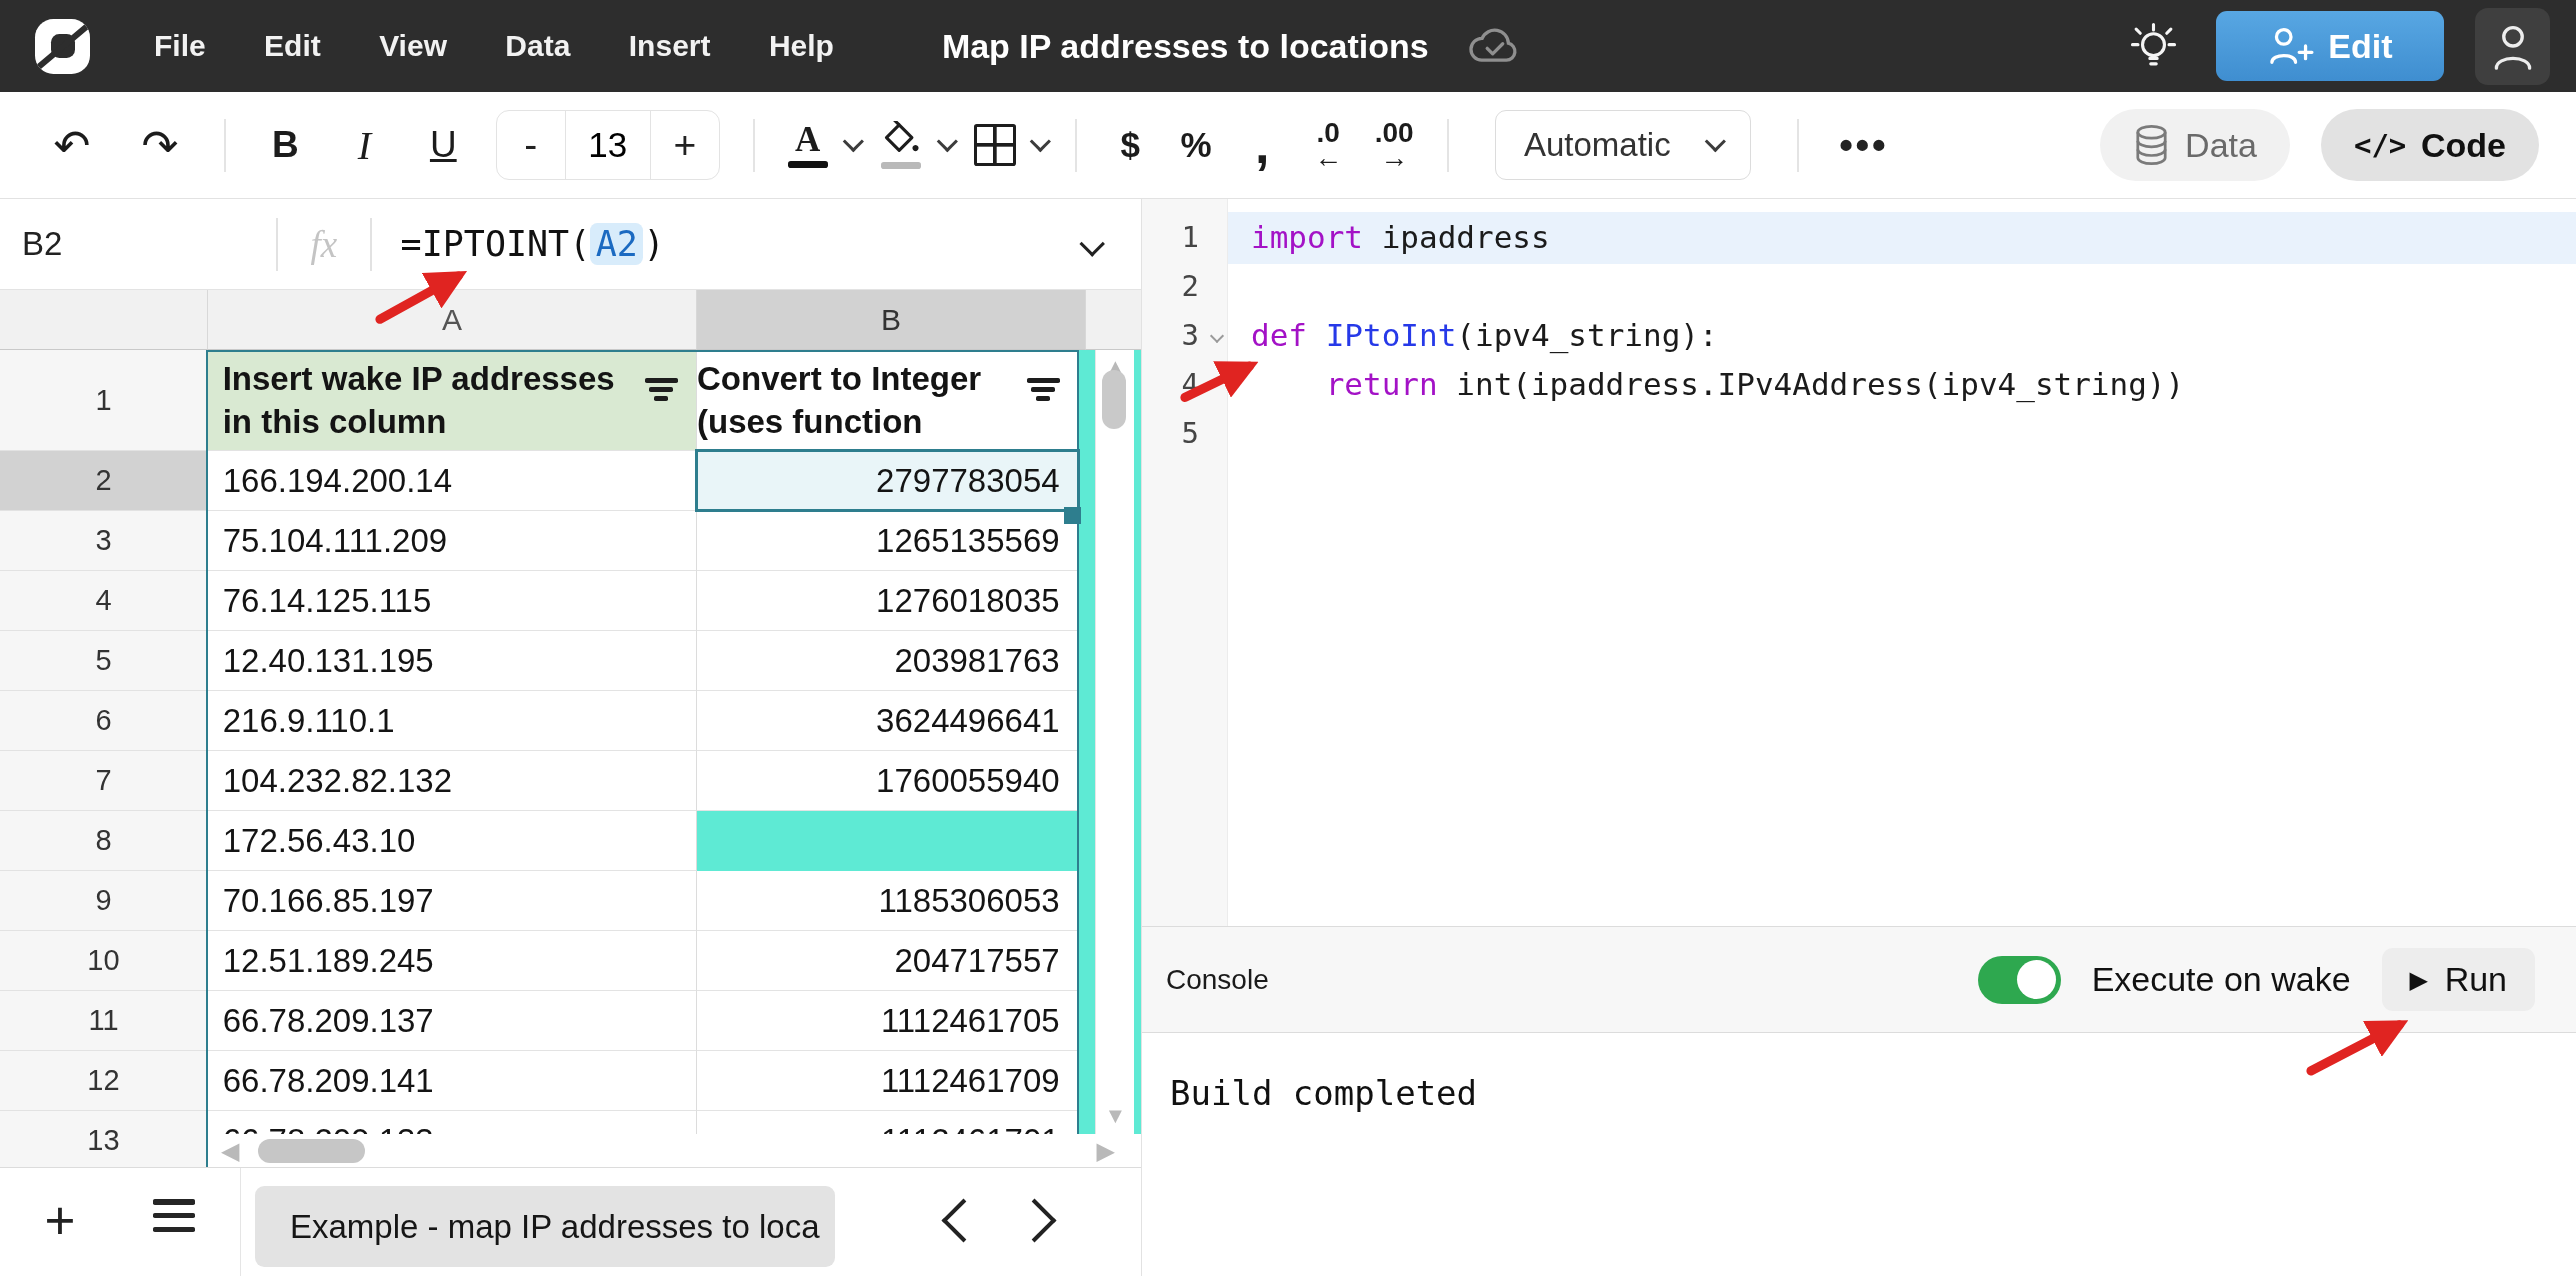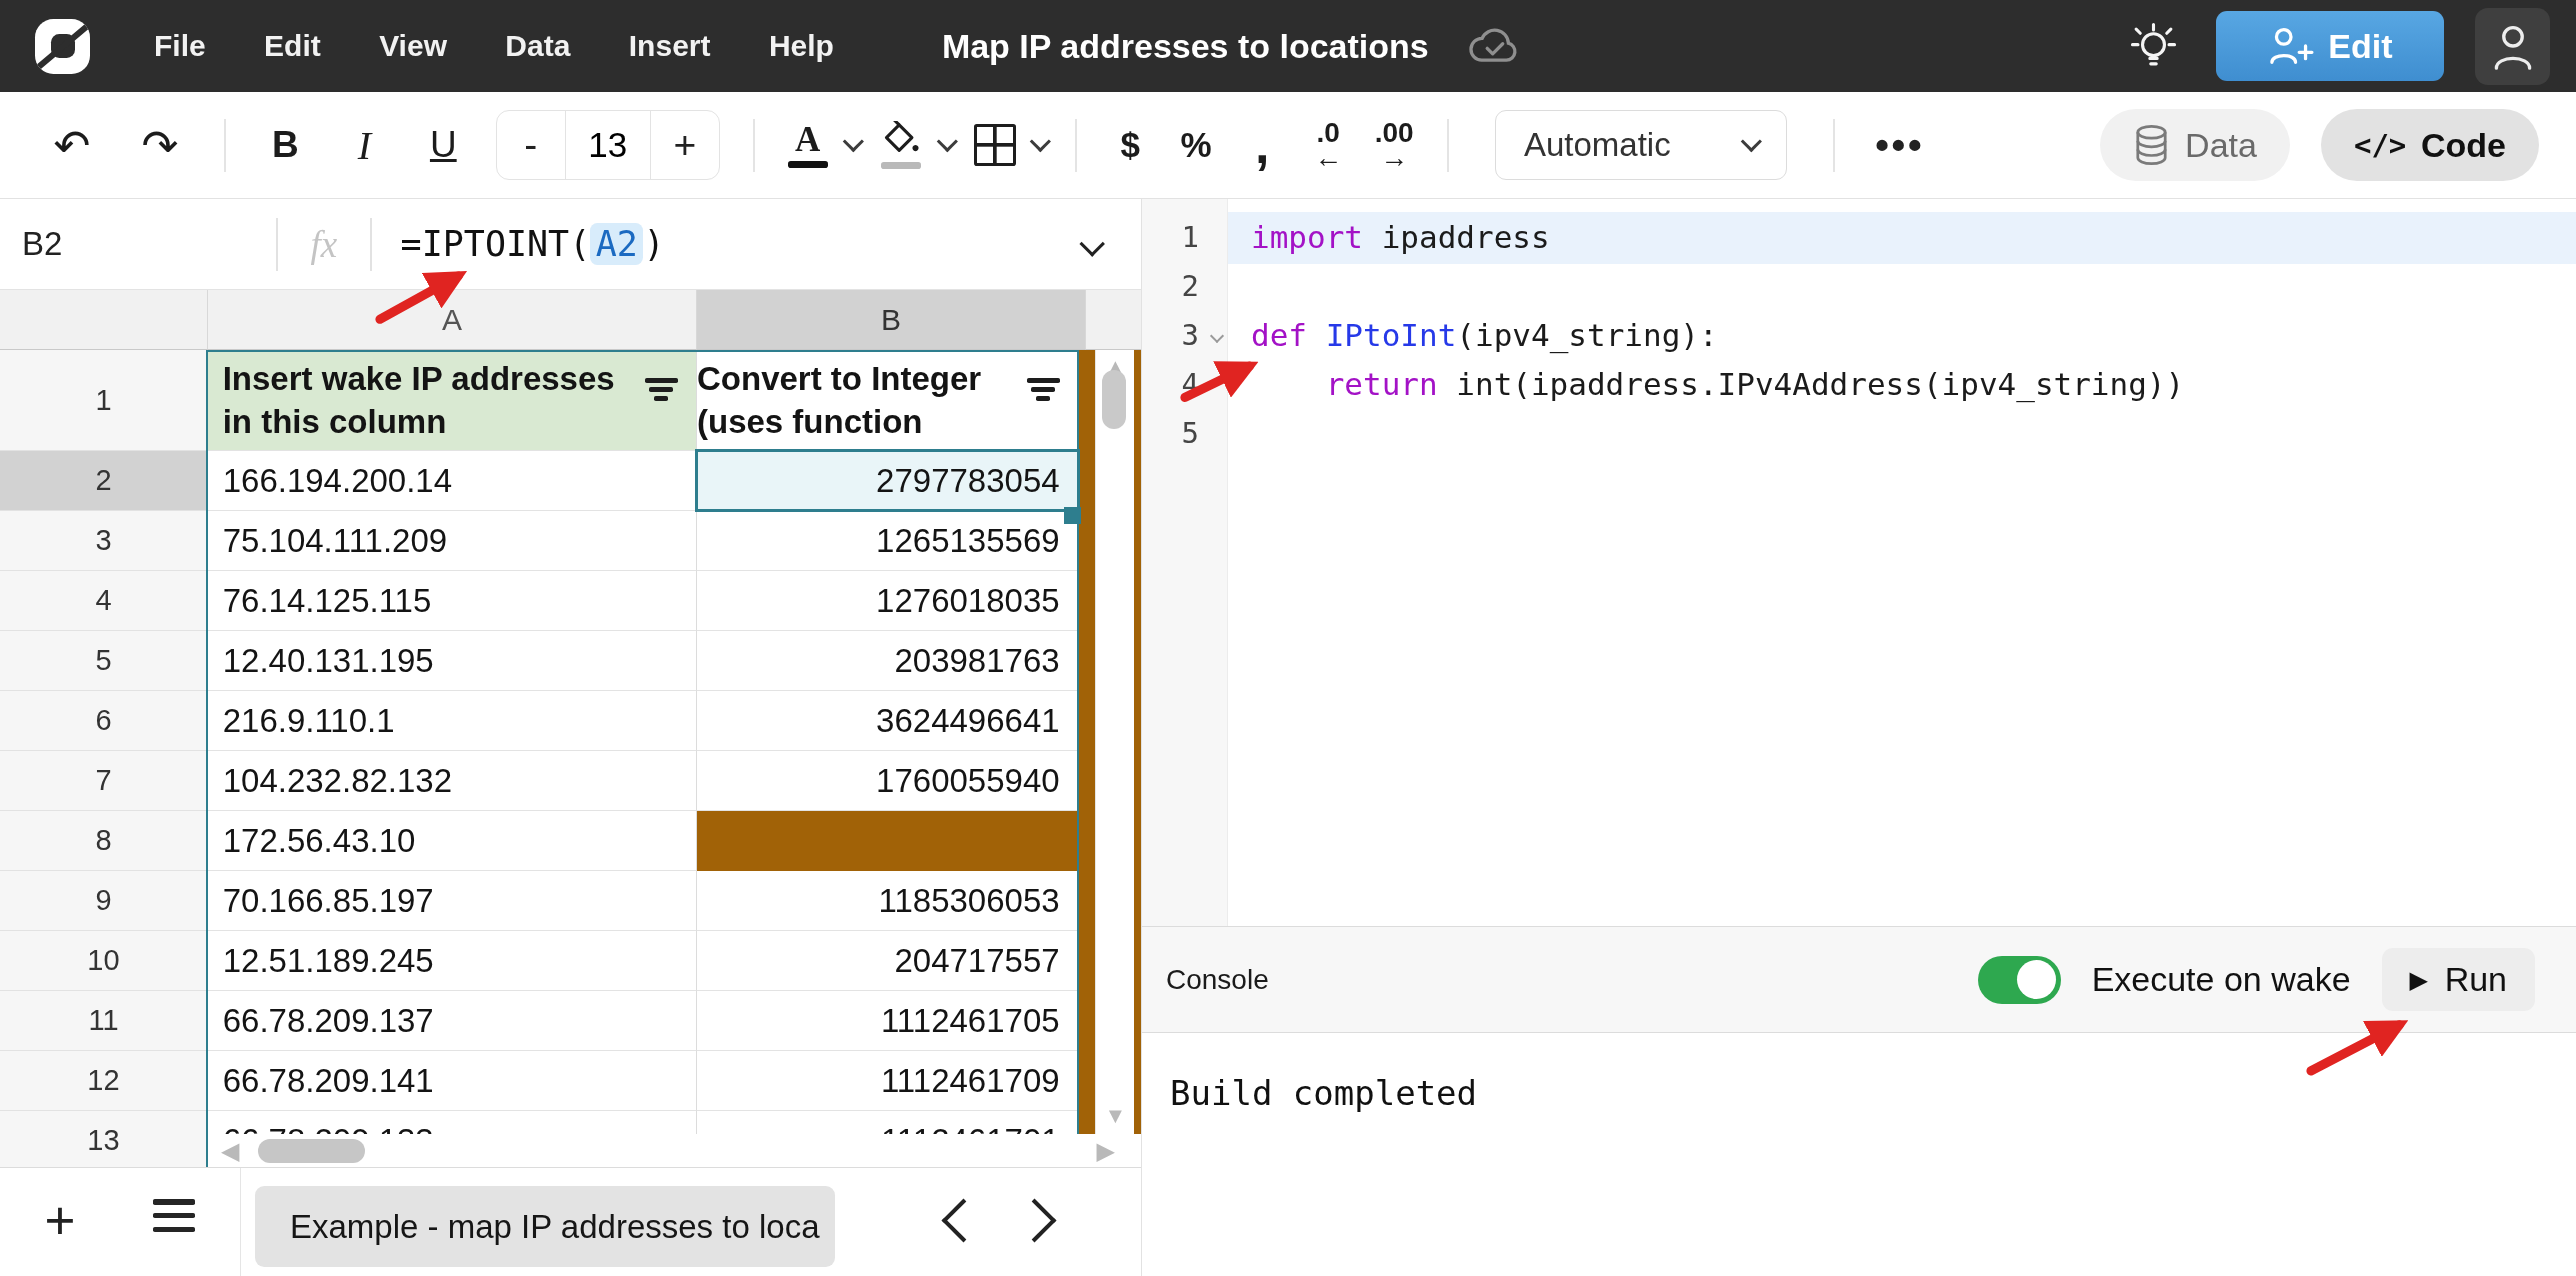--- a/index.html
+++ b/index.html
@@ -1,18 +1,18 @@
 <!DOCTYPE html>
 <html style="--topbar-bg: #2d2d2d; --accent-teal: #2e7e8e; --selection-fill: #e9f5f8; --header-green: #d9e9d2; --share-blue: #3f8ed0; --toggle-green: #2ea84f; --arrow-red: #e02421; --code-keyword: #a312c6; --code-function: #2639e8; --formula-ref-bg: #d8ecfb; --formula-ref-text: #1b6ac1;font-size:14.7px"><head>
 <meta charset="utf-8">
 <style>
   * { margin:0; padding:0; box-sizing:border-box; }
   html,body { width:2576px; height:1276px; }
   body { font-family:"Liberation Sans", sans-serif; background:#fff; overflow:hidden; }
-  #app { position:relative; width:2576px; height:1276px; background:#a16207; overflow:hidden; }
+  #app { position:relative; width:2576px; height:1276px; background:#5eead4; overflow:hidden; }
 
   
   .topbar { position:absolute; left:0; top:0; width:2576px; height:92px; background:var(--topbar-bg,#2d2d2d); display:flex; align-items:center; }
   .logo { position:relative; width:55px; height:55px; margin-left:35px; border-radius:18.4px; background:#fff; overflow:hidden; flex:none; }
   .logo::before { content:""; position:absolute; left:15.6px; top:15.6px; width:24px; height:24px; border-radius:8.3px; background:var(--topbar-bg,#2d2d2d); }
   .logo::after { content:""; position:absolute; left:25px; top:-11px; width:6.4px; height:77px; background:var(--topbar-bg,#2d2d2d); transform:rotate(50deg); }
   .menu-bar { display:flex; align-items:center; margin-left:44px; gap:18.4px; }
   .menu-item { color:#f2f2f2; font-size:30px; font-weight:700; padding:13px 20px; border-radius:9.2px; cursor:default; }
   .doc-title { color:#fff; font-size:34px; font-weight:600; margin-left:88px; white-space:nowrap; }
   .cloud { margin-left:37px; display:flex; align-items:center; }
@@ -35,21 +35,21 @@
   .stack-icon { display:flex; flex-direction:column; align-items:center; justify-content:center; line-height:1; }
   .stack-icon .glyph { font-family:"Liberation Serif",serif; font-size:35px; font-weight:600; }
   .bar { width:40px; height:7.4px; border-radius:2.8px; margin-top:4.6px; }
   .bar.black { background:#111; } .bar.gray { background:#b9b9b9; }
   .chev { width:14.7px; height:14.7px; border-right:3.7px solid #3c3c3c; border-bottom:3.7px solid #3c3c3c; transform:rotate(45deg); margin:-7.4px 7.4px 0 5.5px; }
   .borders-icon { width:42px; height:42px; border:3.7px solid #1d1d1d; border-radius:2.8px;
     background:linear-gradient(#1d1d1d,#1d1d1d) center/3.7px 100% no-repeat, linear-gradient(#1d1d1d,#1d1d1d) center/100% 3.7px no-repeat; }
   .num-icon { font-size:35px; font-weight:600; }
   .dec-icon { display:flex; flex-direction:column; align-items:center; line-height:0.9; font-size:28px; font-weight:700; }
   .dec-icon .arr { font-size:28px; font-weight:400; }
-  .auto-select { height:70px; border:1.8px solid #dcdcdc; border-radius:11px; display:flex; align-items:center; padding:0 28px; margin:0 26px; gap:73px; font-size:33px; color:#333; }
+  .auto-select { height:70px; border:1.8px solid #dcdcdc; border-radius:11px; display:flex; align-items:center; padding:0 28px; margin:0 26px; gap:37px; font-size:33px; color:#333; }
   .more-btn { font-size:39px; letter-spacing:2.8px; font-weight:700; color:#222; padding:0 20px; }
   .pill { height:72px; border-radius:37px; display:flex; align-items:center; gap:14.7px; padding:0 33px; font-size:34px; }
   .pill.data { background:#f1f1f1; color:#6a6a6a; margin-left:auto; }
   .pill.code { background:#e2e2e2; color:#111; font-weight:600; margin:0 37px 0 31px; }
   .code-glyph { font-family:"DejaVu Sans Mono",monospace; font-size:29px; font-weight:700; }
 
   
   .formula-bar { position:absolute; left:0; top:199px; width:1141px; height:91px; background:#fff; border-bottom:1.8px solid #e3e3e3; display:flex; align-items:center; }
   .cell-ref { margin-left:22px; width:254px; font-size:33px; color:#222; }
   .fsep { width:1.8px; height:53px; background:#e2e2e2; flex:none; }

